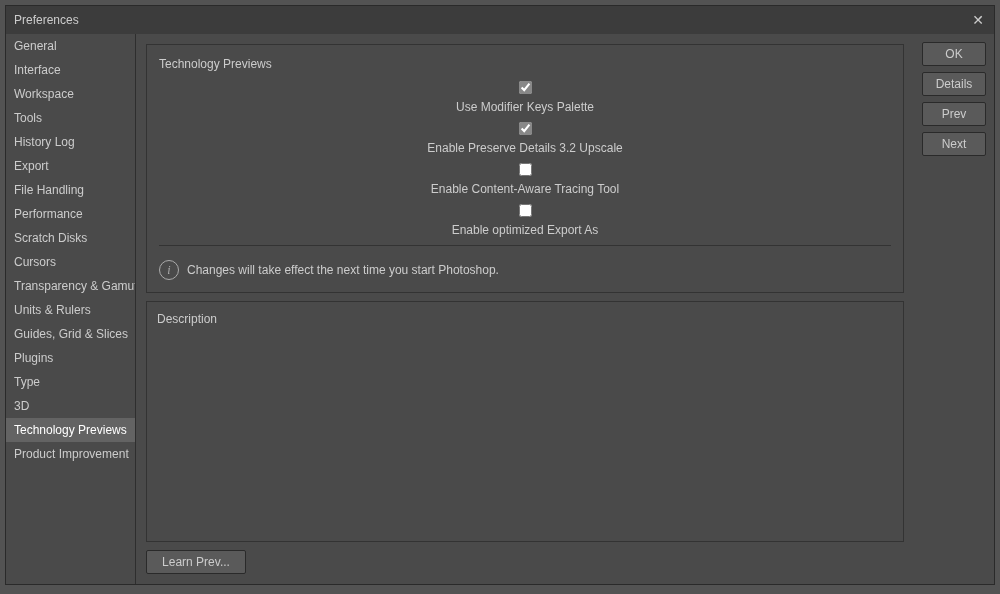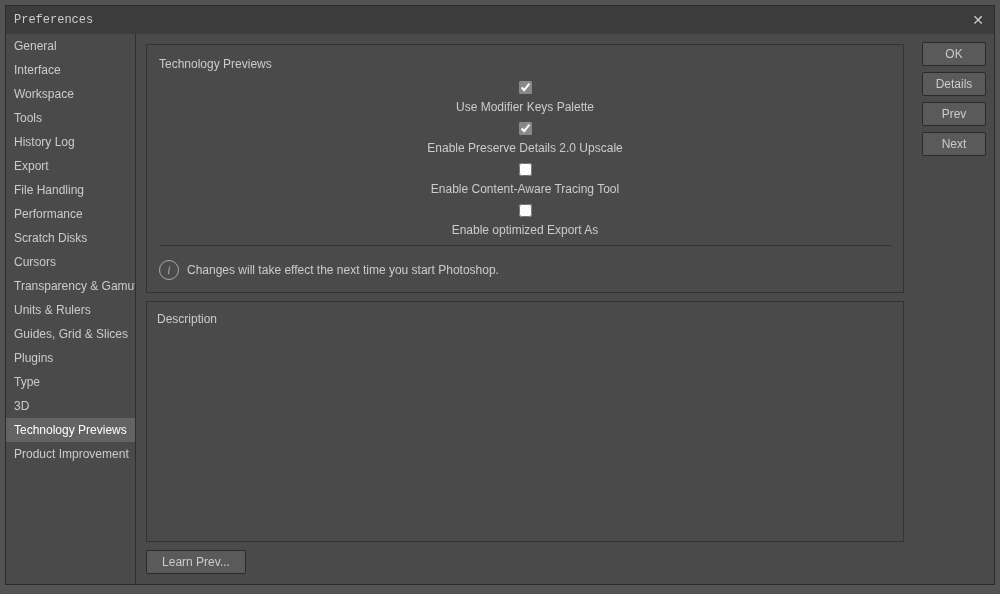--- a/index.html
+++ b/index.html
@@ -36,21 +36,20 @@
       display: flex;
       align-items: center;
       justify-content: space-between;
       padding: 0 8px;
       flex-shrink: 0;
     }
 
     .title-bar-text {
       color: #cccccc;
       font-size: 12px;
-      font-family: Liberation Mono, monospace;
     }
 
     .close-btn {
       width: 16px;
       height: 16px;
       background: none;
       border: none;
       color: #cccccc;
       cursor: pointer;
       font-size: 14px;
@@ -247,21 +246,21 @@
       <div class="content-panel">
         <div class="section-title">Technology Previews</div>
 
         <div class="checkbox-row">
           <input type="checkbox" id="modifier-keys" checked="" style="">
           <label class="checkbox-label" for="modifier-keys">Use Modifier Keys Palette</label>
         </div>
 
         <div class="checkbox-row">
           <input type="checkbox" id="preserve-details" checked="" style="">
-          <label class="checkbox-label" for="preserve-details">Enable Preserve Details 2.0 Upscale</label>
+          <label class="checkbox-label" for="preserve-details">Enable Preserve Details 3.2 Upscale</label>
         </div>
 
         <div class="checkbox-row">
           <input type="checkbox" id="content-aware" style="">
           <label class="checkbox-label" for="content-aware">Enable Content-Aware Tracing Tool</label>
         </div>
 
         <div class="checkbox-row">
           <input type="checkbox" id="optimized-export" style="">
           <label class="checkbox-label" for="optimized-export">Enable optimized Export As</label>

